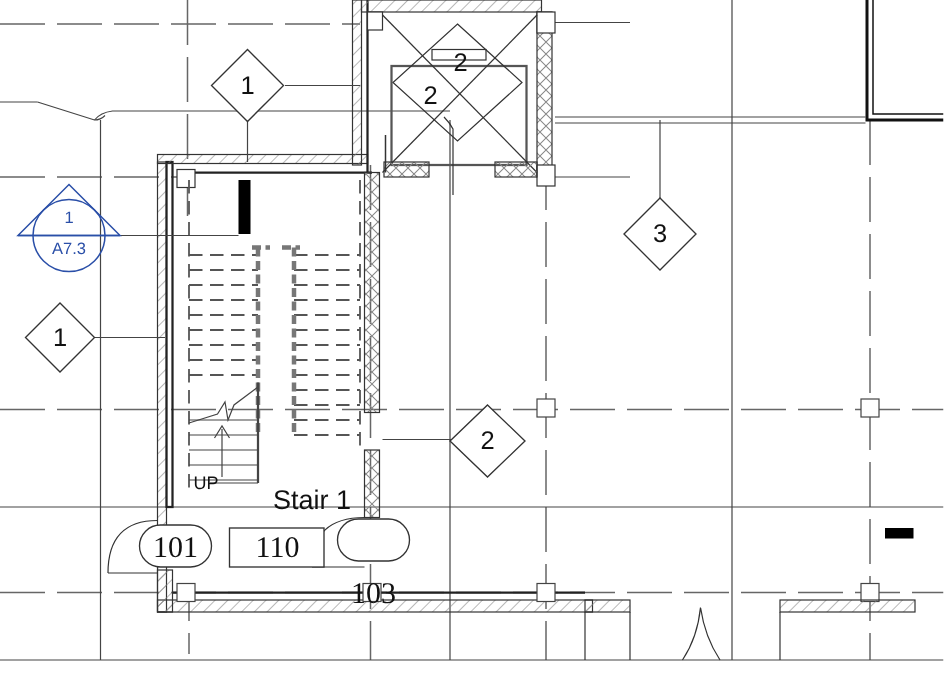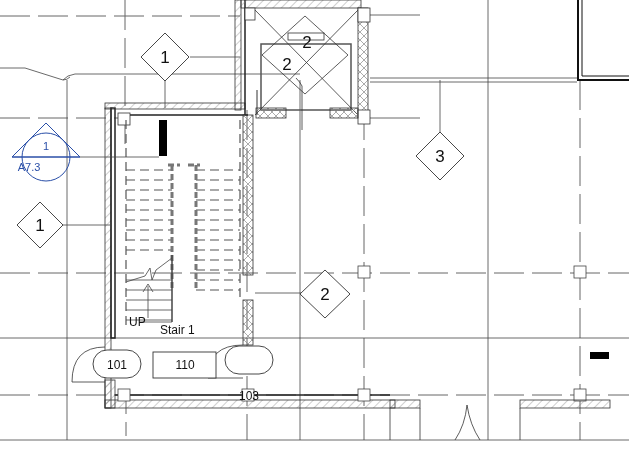--- a/index.html
+++ b/index.html
@@ -1,24 +1,24 @@
 <!DOCTYPE html>
 <html><head>
 <meta charset="utf-8">
 <style>
   html, body { margin: 0; padding: 0; background: #ffffff; }
   body { width: 629px; height: 454px; overflow: hidden; font-family: "Liberation Sans", sans-serif; }
   #plan { position: absolute; left: 0; top: 0; width: 629px; height: 454px; }
   .lbl { position: absolute; font-family: "Liberation Sans", sans-serif; color: #111; white-space: nowrap; line-height: 1; }
   .tag { font-size: 17px; transform: translate(-50%, -50%); }
-  .room { font-size: 12px; transform: translate(-50%, -50%); }
+  .room { font-size: 20px; transform: translate(-50%, -50%); font-family: Liberation Serif, serif; }
   .sec-top { font-size: 11px; color: #2a4fa8; transform: translate(-50%, -50%); }
   .sec-bot { font-size: 11px; color: #2a4fa8; transform: translate(-50%, -50%); }
   .small { font-size: 12px; text-align: center; }
-  .stair-name { font-size: 12px; }
+  .stair-name { font-size: 18px; margin-left: 22px; }
 </style>
 </head>
 <body>
 
 <svg id="plan" viewBox="0 0 629 454" xmlns="http://www.w3.org/2000/svg">
   <defs>
     <pattern id="hatch" width="6" height="6" patternUnits="userSpaceOnUse" patternTransform="rotate(45)">
       <line x1="0" y1="0" x2="0" y2="6" stroke="#888" stroke-width="0.8"></line>
     </pattern>
     <pattern id="xhatch" width="8" height="8" patternUnits="userSpaceOnUse">
@@ -194,20 +194,20 @@
 </svg>
 
 <div class="lbl tag" style="left:165px;top:57px;">1</div>
 <div class="lbl tag" style="left:40px;top:225px;">1</div>
 <div class="lbl tag" style="left:307px;top:42px;">2</div>
 <div class="lbl tag" style="left:287px;top:64px;">2</div>
 <div class="lbl tag" style="left:325px;top:294px;">2</div>
 <div class="lbl tag" style="left:440px;top:156px;">3</div>
 
 <div class="lbl sec-top" style="left:46px;top:146px;">1</div>
-<div class="lbl sec-bot" style="left:29px;top:167px;">A7.3</div>
+<div class="lbl sec-bot" style="left:46px;top:167px;">A7.3</div>
 
 <div class="lbl room" style="left:117px;top:365px;">101</div>
 <div class="lbl room" style="left:185px;top:365px;">110</div>
 <div class="lbl room" style="left:249px;top:360px;margin-top:36px;">103</div>
 
 <div class="lbl small" style="left:129px;top:316px;">UP</div>
 <div class="lbl stair-name" style="left:160px;top:324px;">Stair 1</div>
 
 </body></html>

